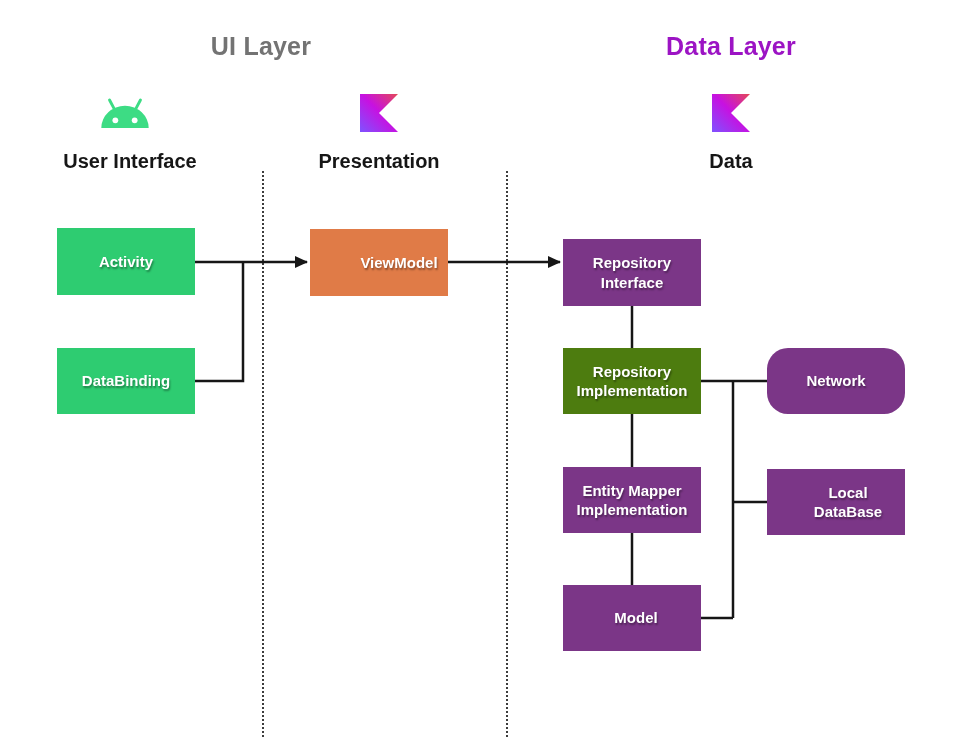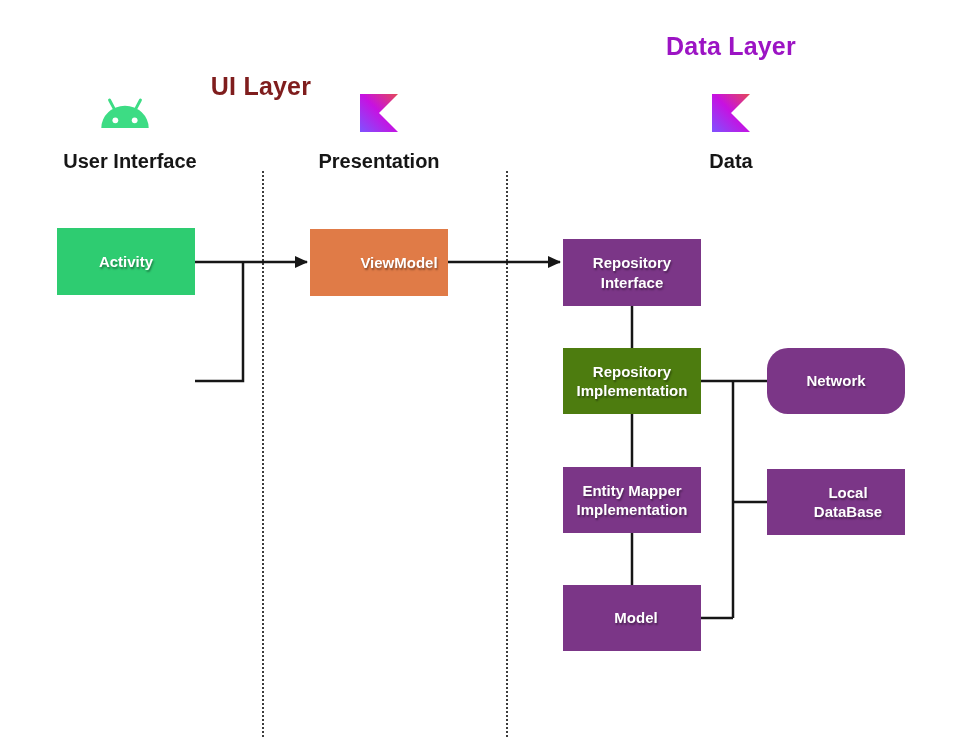--- a/index.html
+++ b/index.html
@@ -51,21 +51,21 @@
   .b-network{left:767px;top:348px;}
   .b-entity-mapper{left:563px;top:467px;}
   .b-local-db{left:767px;top:469px;padding-left:32px;}
   .b-model{left:563px;top:585px;padding-left:16px;}
 </style>
 </head>
 <body>
 
 <div class="canvas">
 
-  <div class="layer-title ui" style="color: #7f1d1d; margin-top: 40px;">UI Layer</div>
+  <div class="layer-title ui" style="color: #737373;">UI Layer</div>
   <div class="layer-title data" style="color: rgb(156, 20, 196);">Data Layer</div>
 
   <div class="icon-slot" style="left:95px;top:92px;width:60px;height:42px;">
     <svg width="58" height="40" viewBox="0 0 120 72" aria-hidden="true">
       <path d="M11,65 a49,46 0 0 1 98,0 z" fill="#3DDC84"></path>
       <line x1="38" y1="26" x2="28" y2="7" stroke="#3DDC84" stroke-width="6" stroke-linecap="round"></line>
       <line x1="82" y1="26" x2="92" y2="7" stroke="#3DDC84" stroke-width="6" stroke-linecap="round"></line>
       <circle cx="40" cy="49" r="6" fill="#ffffff"></circle>
       <circle cx="80" cy="49" r="6" fill="#ffffff"></circle>
     </svg>
@@ -105,20 +105,21 @@
     <line x1="701" y1="381" x2="767" y2="381"></line>
 
     <line x1="733" y1="381" x2="733" y2="618"></line>
 
     <line x1="733" y1="502" x2="767" y2="502"></line>
 
     <line x1="701" y1="618" x2="733" y2="618"></line>
   </svg>
 
   <div class="box b-activity" style="background: rgb(46, 204, 113); padding-left: 8px;">Activity</div>
+  <div class="box b-databinding" style="background: rgb(46, 204, 113);">DataBinding</div>
   <div class="box b-viewmodel" style="background: rgb(224, 123, 71);">ViewModel</div>
   <div class="box b-repo-interface" style="background: rgb(123, 54, 135); margin-top: 11px;">Repository Interface</div>
   <div class="box b-repo-impl" style="background: #4d7c0f;">Repository Implementation</div>
   <div class="box b-network" style="background: rgb(123, 54, 135); border-radius: 21px;">Network</div>
   <div class="box b-entity-mapper" style="background: rgb(123, 54, 135);">Entity Mapper Implementation</div>
   <div class="box b-local-db" style="background: rgb(123, 54, 135);">Local DataBase</div>
   <div class="box b-model" style="background: rgb(123, 54, 135);">Model</div>
 
 </div>
 

